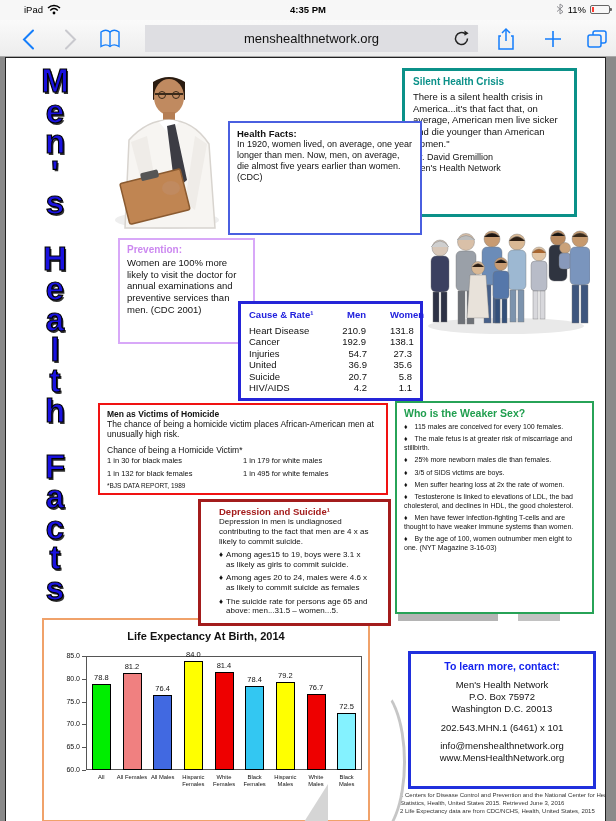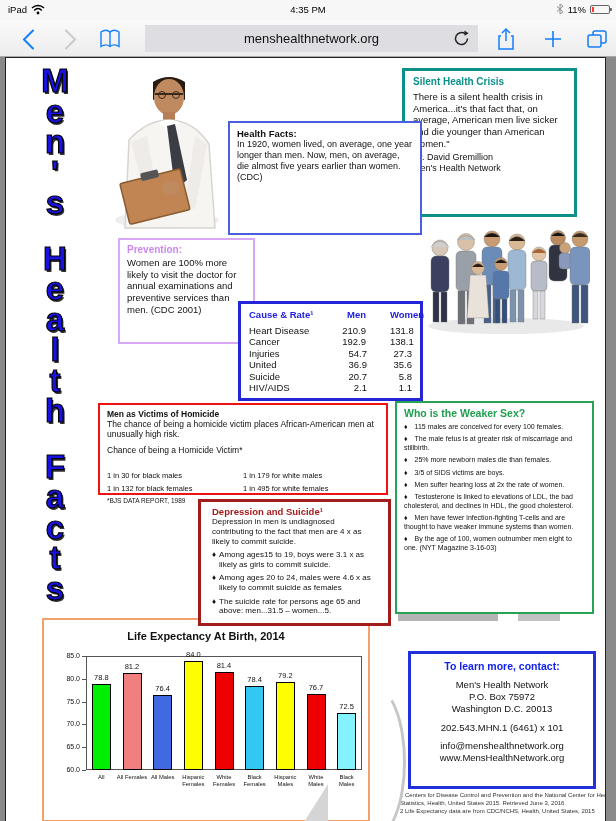--- a/index.html
+++ b/index.html
@@ -2,22 +2,22 @@
 <html><head>
 <meta charset="utf-8">
 <style>
   * { margin:0; padding:0; box-sizing:border-box; }
   html,body { width:616px; height:821px; overflow:hidden; background:#000; }
   body { font-family:"Liberation Sans", sans-serif; }
   .screen { position:relative; width:616px; height:821px; background:#f7f7f7; }
 
   
   .status-bar { position:relative; height:20px; background:#f7f7f7; font-size:9.5px; color:#000; }
-  .sb-left { position:absolute; left:8px; top:4px; display:flex; align-items:center; gap:4px;text-align:right; }
-  .sb-center { position:absolute; left:0; right:0; top:4px; text-align:center; font-weight:normal; }
+  .sb-left { position:absolute; left:24px; top:4px; display:flex; align-items:center; gap:4px;text-align:right; }
+  .sb-center { position:absolute; left:0; right:0; top:4px; text-align:center; font-weight:bold; }
   .sb-right { position:absolute; right:6px; top:3px; display:flex; align-items:center; gap:4px; }
   .battery-shell { position:relative; width:20px; height:9px; border:1px solid #666; border-radius:2px; background:#f7f7f7; }
   .battery-fill { position:absolute; left:1px; top:1px; width:2px; height:5px; background:#ff3b30; }
   .battery-nub { position:absolute; right:-3px; top:2px; width:2px; height:3px; background:#666; border-radius:0 1px 1px 0; }
 
   
   .toolbar { position:relative; height:37px; background:linear-gradient(#fafafa,#ededed); border-bottom:1px solid #a9a9a9; }
   .tb-btn { position:absolute; top:7px; width:24px; height:24px; display:flex; align-items:center; justify-content:center; cursor:pointer; }
   .url-pill { position:absolute; left:145px; top:5px; width:333px; height:27px; background:#dedee2; border-radius:0; display:flex; align-items:center; justify-content:center; }
   .url-text { font-size:13px; color:#111; }
@@ -54,33 +54,33 @@
   .cause-row { display:flex; line-height:1.22; }
   .cause-head { font-weight:bold; margin-bottom:4px; }
   .c-name { width:84px; }
   .c-men { width:40px; text-align:right; }
   .c-women { width:46px; text-align:right;padding-left:24px; }
 
   
   .homicide { left:92px; top:345px; width:290px; height:92px; border:2px solid #f01212; padding:4px 7px; font-size:8.5px; line-height:1.2; }
   .homicide-title { font-weight:bold; font-size:8.5px; }
   .hom-sub { margin-top:5px; }
-  .hom-grid { margin-top:16px; font-size:7.5px; }
+  .hom-grid { margin-top:1px; font-size:7.5px; }
   .hom-grid-row { display:flex; margin-bottom:4px; }
   .hom-grid-row span { width:50%; }
   .hom-src { font-size:6.5px; margin-top:1px; }
 
   
   .weaker { left:389px; top:343px; width:199px; height:213px; border:2px solid #0369a1; padding:4px 7px; font-size:7px; line-height:1.25; z-index:3; }
   .weaker-title { font-weight:bold; font-size:10.5px; margin-bottom:3px; }
   .ws-item { margin-bottom:3.5px; }
   .ws-item .diamond { margin-right:7px; }
 
   
-  .depression { left:192px; top:441px; width:193px; height:127px; border:3px solid #a31c1c; padding:4px 11px; font-size:8px; line-height:1.2; z-index:3; }
+  .depression { left:192px; top:441px; width:193px; height:127px; border:3px solid #a31c1c; padding:4px 18px; font-size:8px; line-height:1.2; z-index:3; }
   .depression-title { font-weight:bold; font-size:9.5px; }
   .dep-body { margin-bottom:4px; }
   .dep-item { display:flex; margin-bottom:4px; }
   .dep-item .diamond { margin-right:3px; }
 
   
   .chart-box { left:36px; top:560px; width:328px; height:204px; border:2px solid #f0a26a; }
   .chart-title { position:absolute; left:0; top:10px; width:100%; text-align:center; font-size:11px; font-weight:bold; }
   .chart-plot { position:absolute; left:42px; top:36px; width:276px; height:114px; border:1px solid #555; background:#fff; }
   .ytick-label { position:absolute; width:26px; text-align:right; font-size:7px; }
@@ -319,21 +319,21 @@
               <span class="c-men">36.9</span>
               <span class="c-women">35.6</span>
             </div>
             <div class="cause-row">
               <span class="c-name">Suicide</span>
               <span class="c-men">20.7</span>
               <span class="c-women">5.8</span>
             </div>
             <div class="cause-row">
               <span class="c-name">HIV/AIDS</span>
-              <span class="c-men">2.1</span>
+              <span class="c-men">4.2</span>
               <span class="c-women">1.1</span>
             </div>
           </div>
       </div>
 
       <div class="box homicide" style="border-color: rgb(240, 18, 18);">
         <div class="homicide-title">Men as Victims of Homicide</div>
         <div>The chance of being a homicide victim places African-American men at unusually high risk.</div>
         <div class="hom-sub">Chance of being a Homicide Victim*</div>
         <div class="hom-grid">

